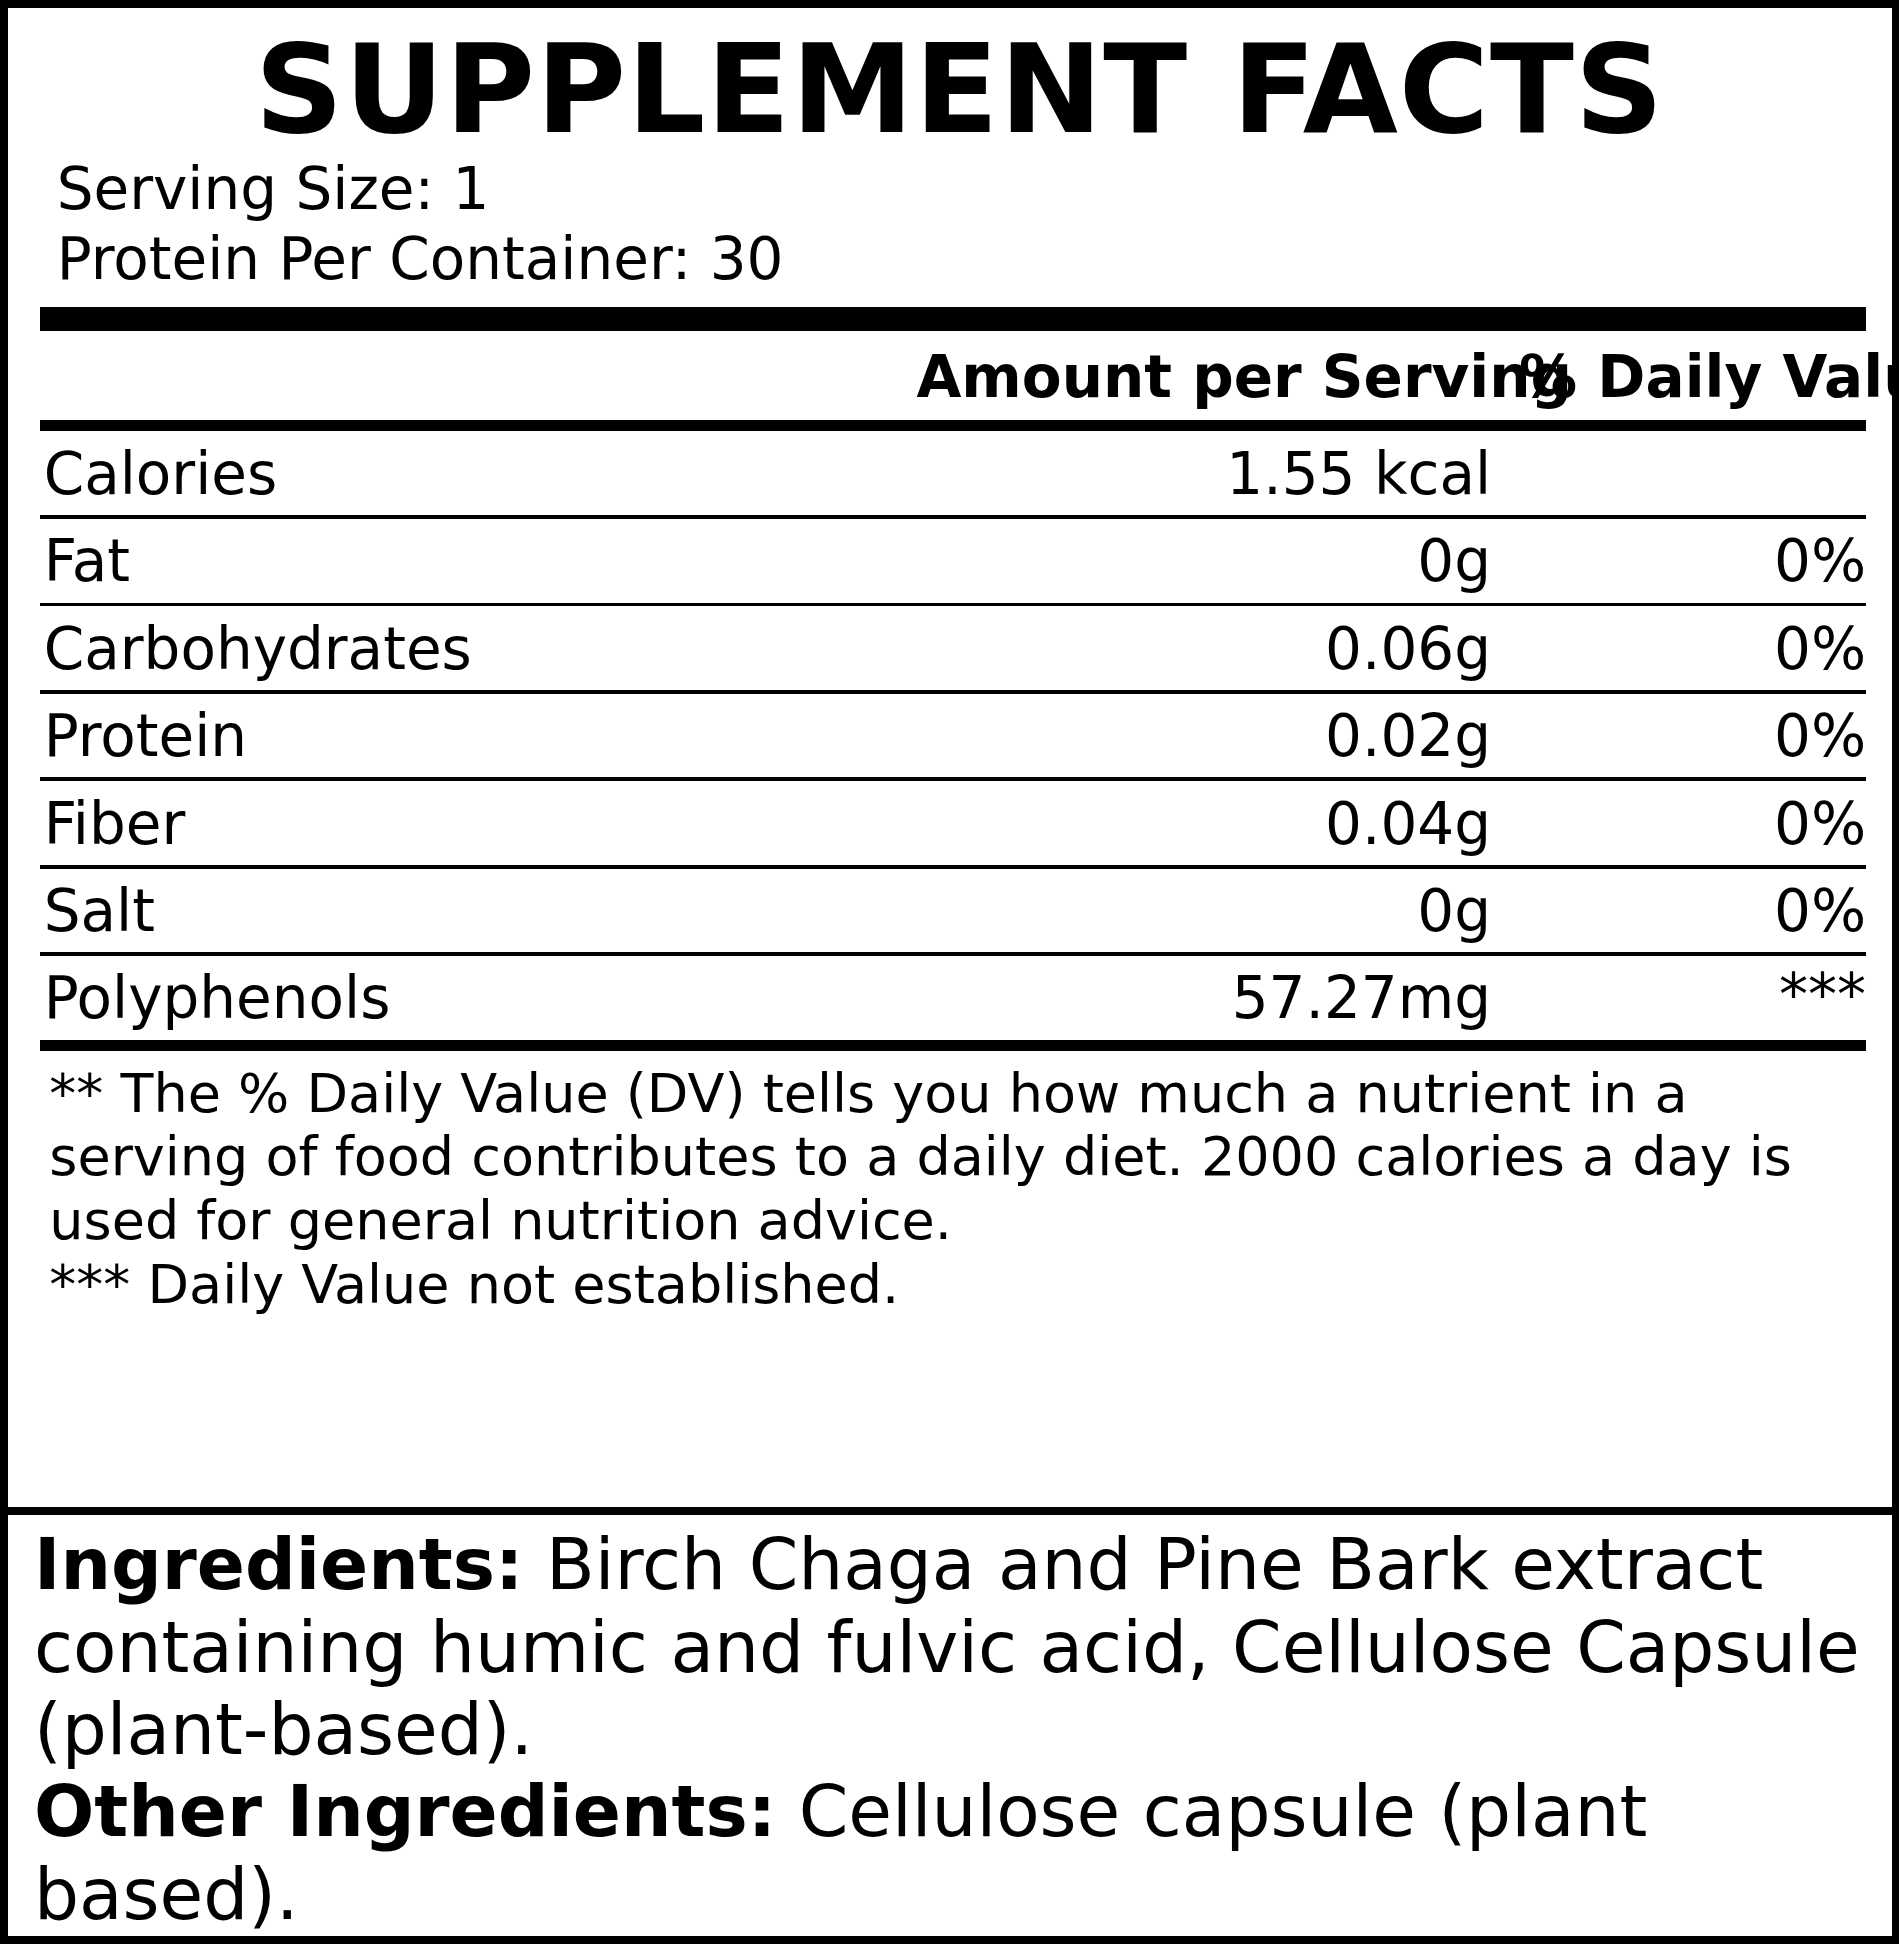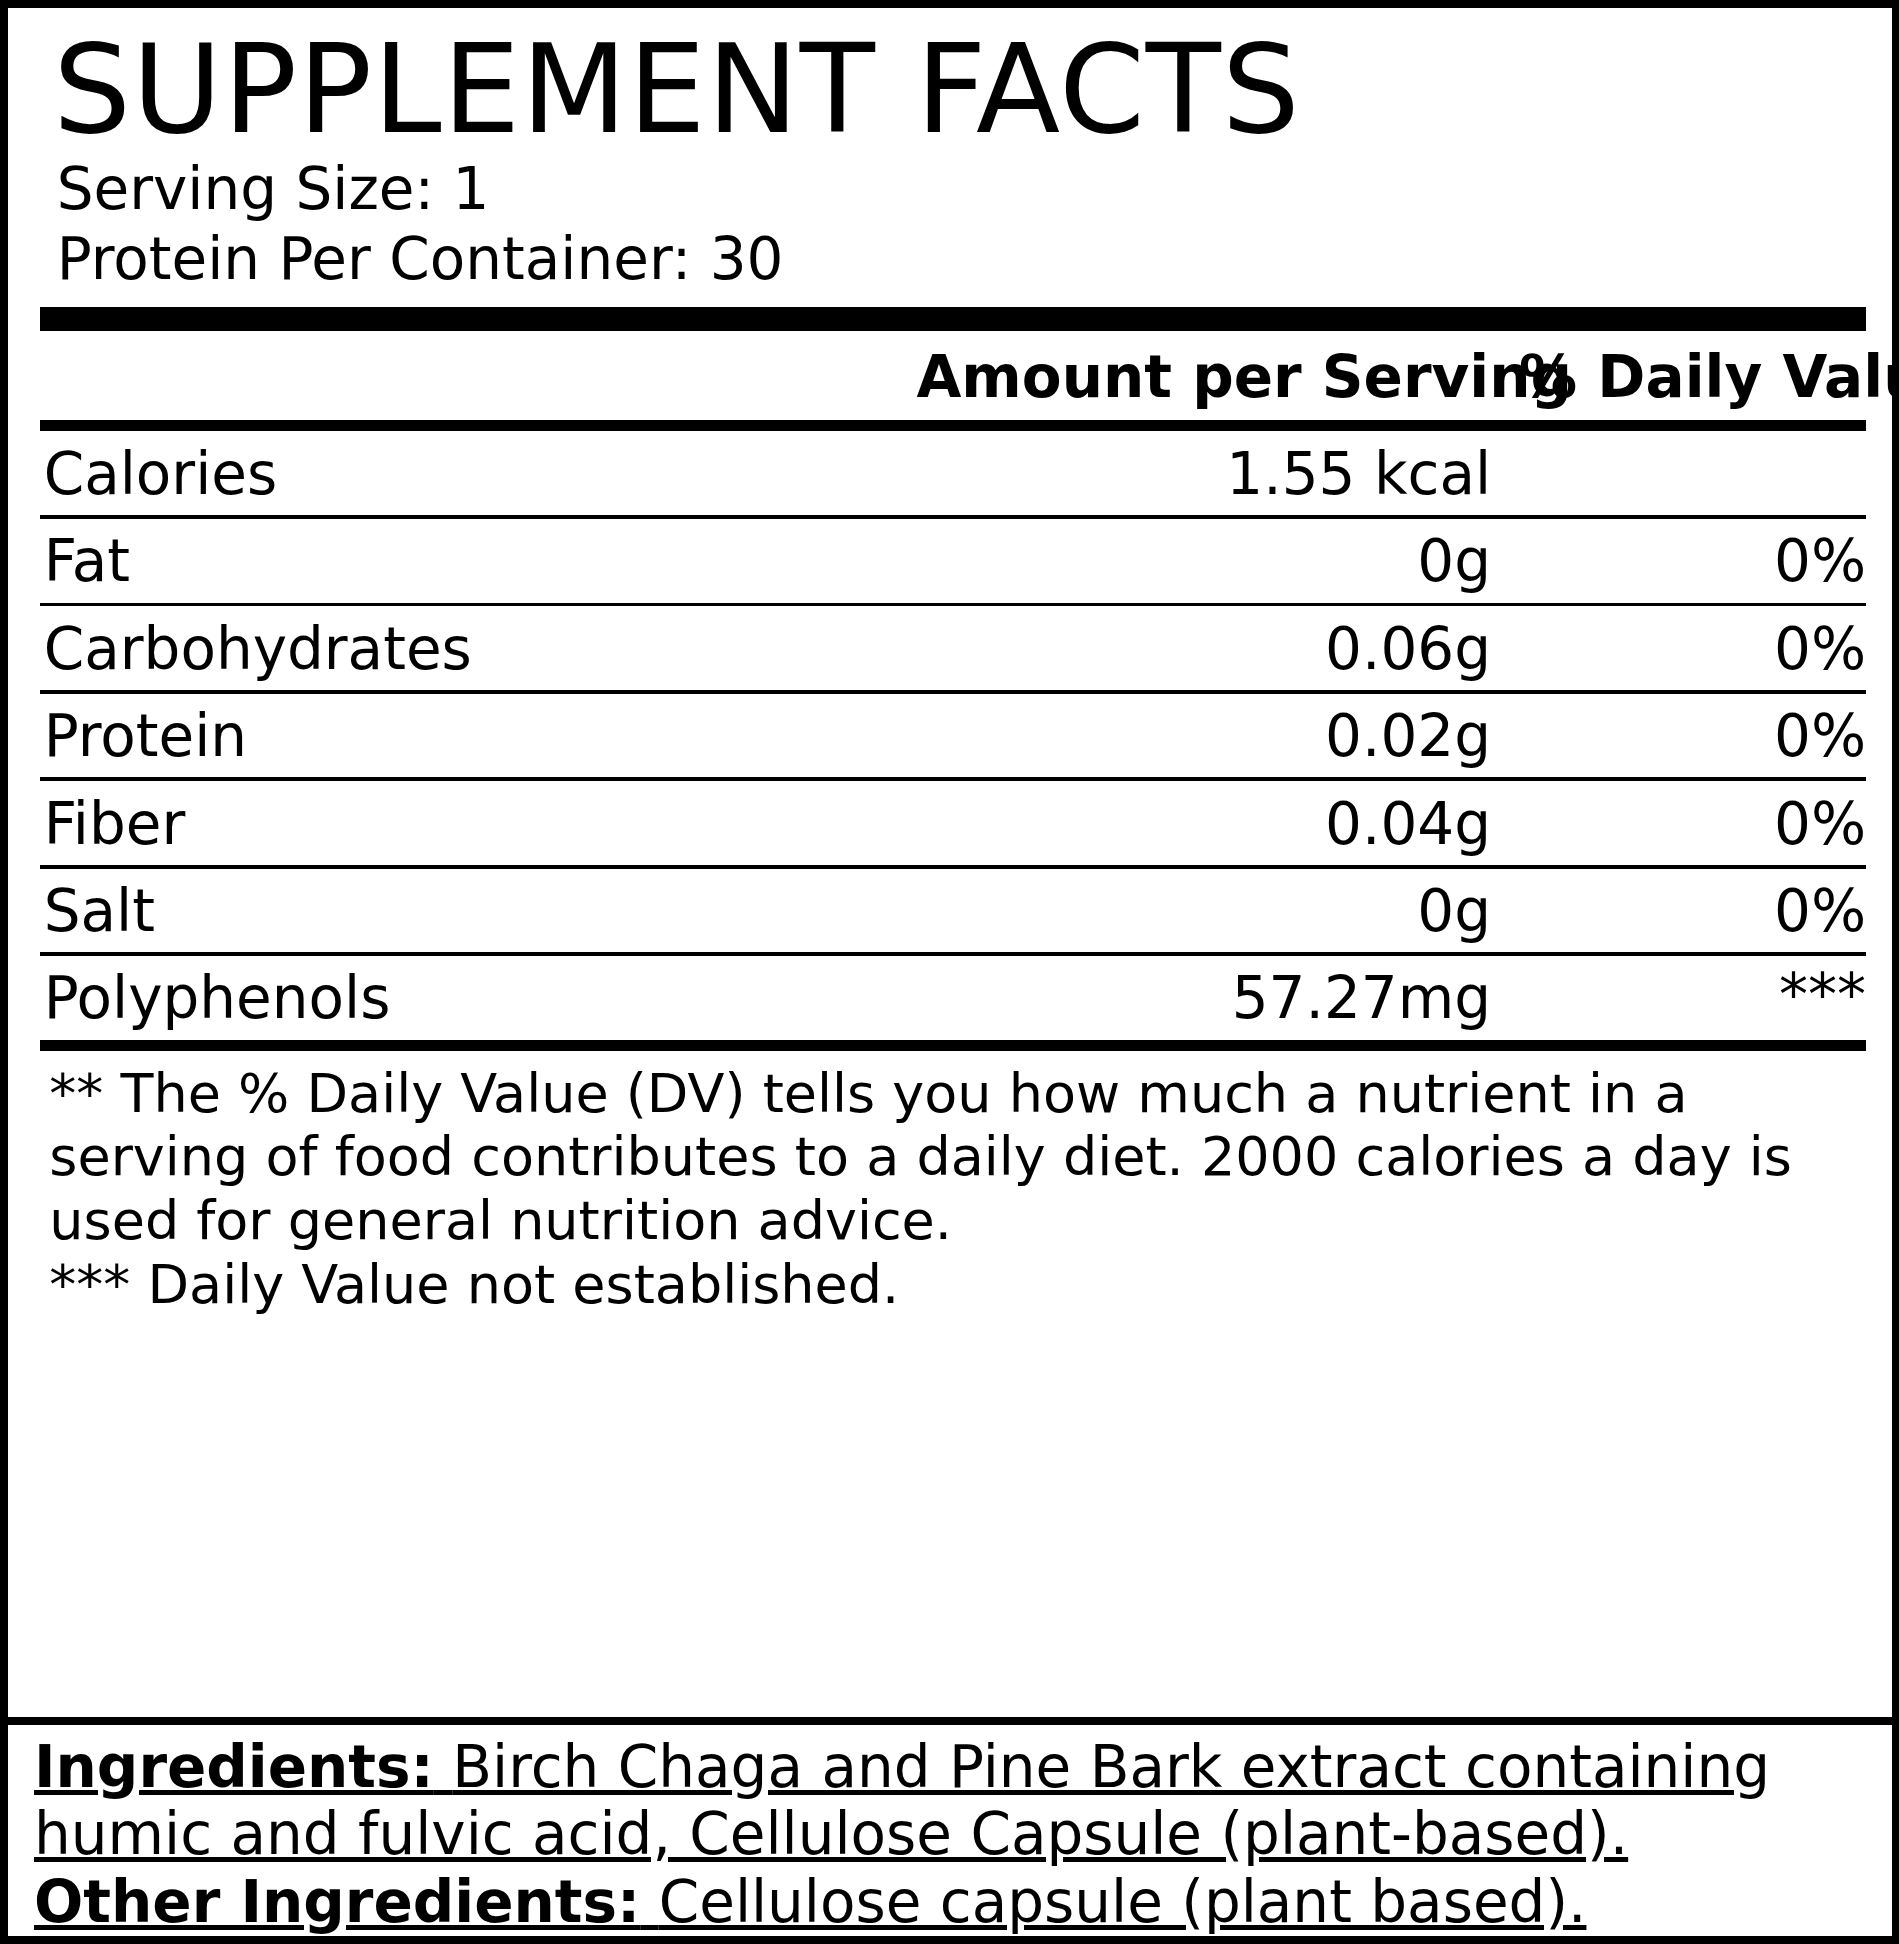--- a/index.html
+++ b/index.html
@@ -29,25 +29,25 @@
   .inner {
     box-sizing: border-box;
     padding: 13px 26px 0 32px;
     flex: 1 1 auto;
     display: flex;
     flex-direction: column;
   }
 
   .title {
     font-size: 123px;
-    font-weight: normal;
+    font-weight: bold;
     letter-spacing: 0.9px;
     line-height: 1.0;
     white-space: nowrap;
-    text-align: left;
+    text-align: center;
     margin: 7.4px 0 3.7px 13px;
   }
 
   .serving-line {
     font-size: 58px;
     line-height: 1.20;
     margin-left: 16.7px;
     white-space: nowrap;
   }
   .serving-line b { font-weight: normal; margin-top: 42px; }
@@ -136,23 +136,22 @@
   }
 
   .ingredients-sep {
     height: 8.3px;
     background: #000000;
     margin-top: 16.7px;
   }
 
   .ingredients {
     padding: 9.3px 16.7px 0 26px;
-    font-size: 58px;
+    font-size: 71px;
     line-height: 1.16;
-    text-decoration: underline;
   }
   .ingredients p { margin: 0; }
   .ingredients b { font-weight: bold; }
 </style>
 </head>
 <body>
 
 <div class="panel">
   <div class="inner">
 

